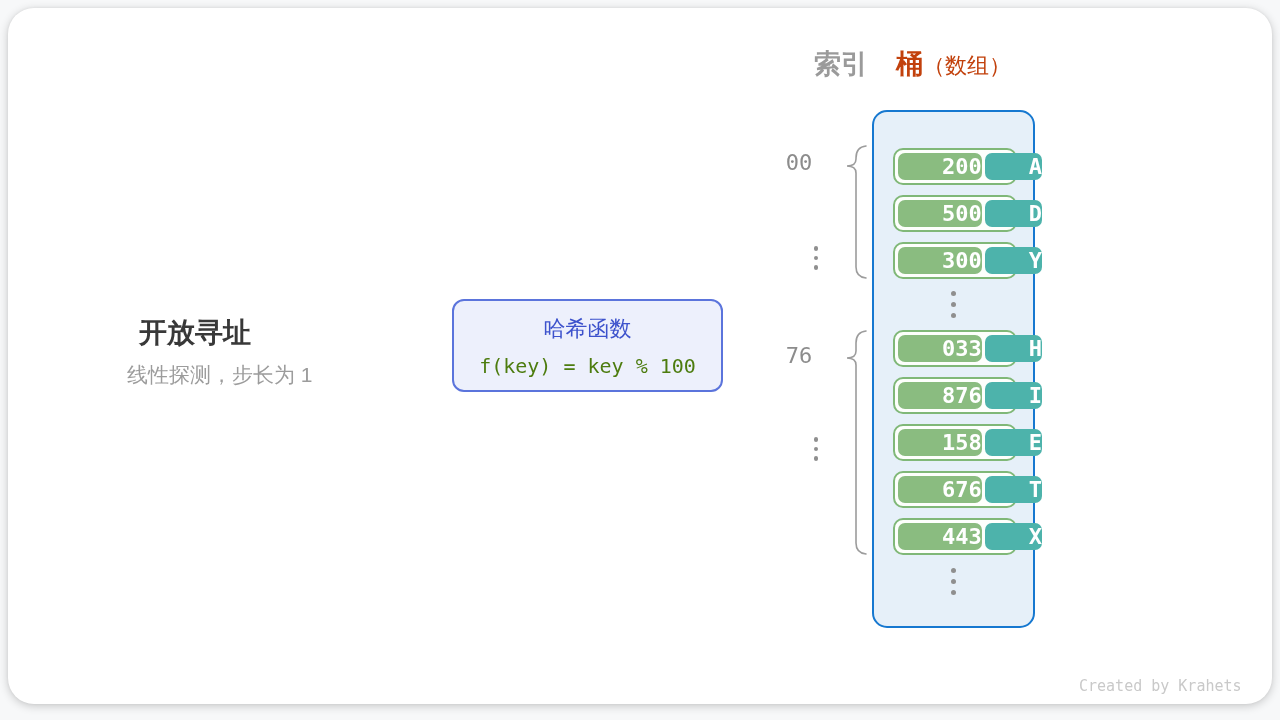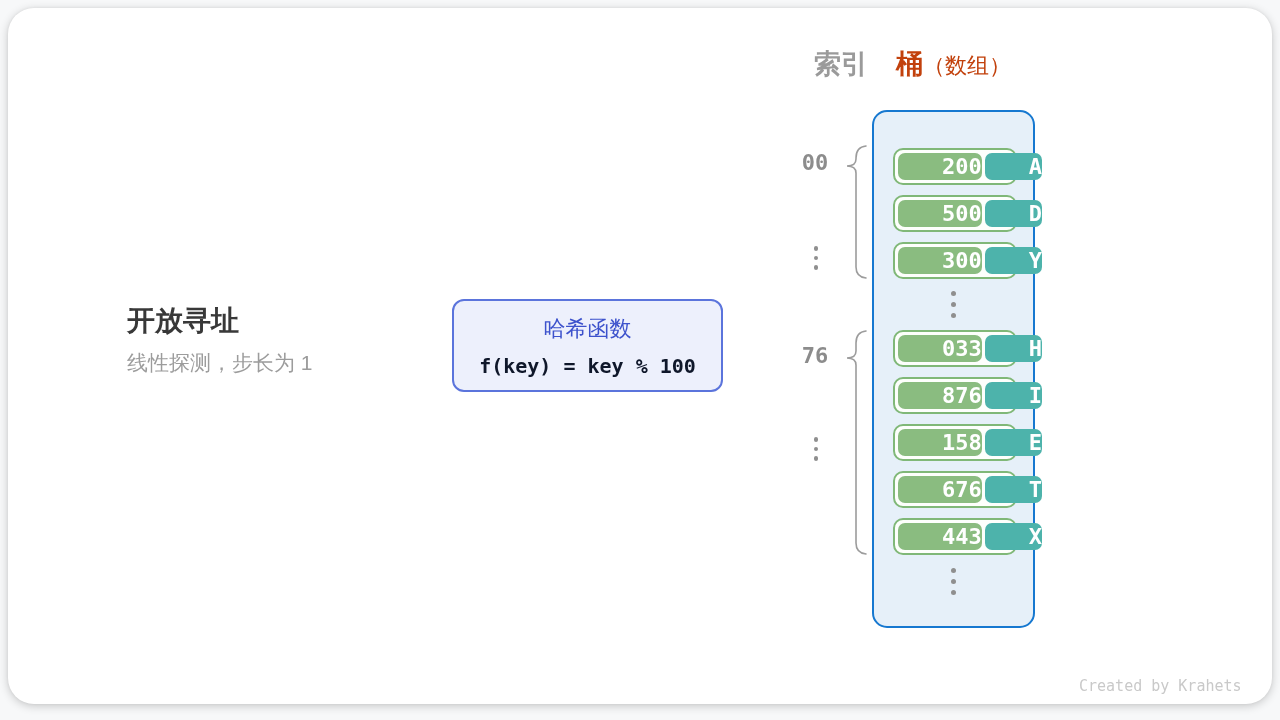--- a/index.html
+++ b/index.html
@@ -8,35 +8,35 @@
     font-family:"Liberation Sans",sans-serif;
   }
   .card{
     position:absolute;left:8px;top:8px;width:1264px;height:696px;
     background:#ffffff;border-radius:26px;
     box-shadow:0 2px 10px rgba(0,0,0,.20),0 0 3px rgba(0,0,0,.06);
   }
   
   .title-block{position:absolute;left:127px;top:304px;}
   .title-block h1{
-    margin:0;font-size:28px;line-height:34px;font-weight:700;color:#383838;
+    margin:12px;font-size:28px;line-height:34px;font-weight:700;color:#383838;
   }
   .title-block p{
     margin:12px 0 0 0;font-size:21px;line-height:26px;color:#9c9c9c;
   }
   
   .hash-box{
     position:absolute;left:432px;top:299px;width:271px;height:93px;
     box-sizing:border-box;border:2px solid #5b74dc;border-radius:12px;
     background:#edf0fc;display:flex;flex-direction:column;
     align-items:center;justify-content:center;gap:10px;margin-left:20px;
   }
   .hash-title{font-size:22px;color:#3d52cc;font-weight:500;}
   .hash-formula{
-    font-family:"DejaVu Sans Mono",monospace;font-size:20px;color:#0f172a;font-weight:bold;
+    font-family:"DejaVu Sans Mono",monospace;font-size:20px;color:#4d7c0f;
   }
   
   .hdr-index{
     position:absolute;left:762px;top:46px;width:106px;text-align:right;
     font-size:27px;font-weight:700;color:#9a9a9a;
   }
   .hdr-bucket{
     position:absolute;left:862px;top:46px;width:183px;text-align:center;
     font-size:27px;font-weight:700;color:#c2410c;
   }
@@ -64,24 +64,23 @@
     position:absolute;display:flex;flex-direction:column;
     align-items:center;justify-content:center;
   }
   .vdots i{display:block;border-radius:50%;background:#8f8f8f;}
   .vdots.inner{left:872px;width:163px;height:30px;gap:6px;}
   .vdots.inner i{width:5px;height:5px;}
   .vdots.outer{left:806px;width:20px;height:24px;gap:5px;}
   .vdots.outer i{width:4.5px;height:4.5px;}
   
   .idx-label{
-    position:absolute;left:788px;width:54px;height:26px;text-align:center;
+    position:absolute;left:772px;width:54px;height:26px;text-align:center;
     font-family:"DejaVu Sans Mono",monospace;font-size:22px;line-height:26px;
     color:#8c8c8c;
-    font-weight:bold;
   }
   
   .braces{position:absolute;left:0;top:0;pointer-events:none;}
   .braces path{fill:none;stroke:#9c9c9c;stroke-width:1.6;stroke-linecap:round;}
   
   .credit{
     position:absolute;left:1079px;top:677px;
     font-family:"DejaVu Sans Mono",monospace;font-size:15px;color:#c9c9c9;
   }
 </style>

